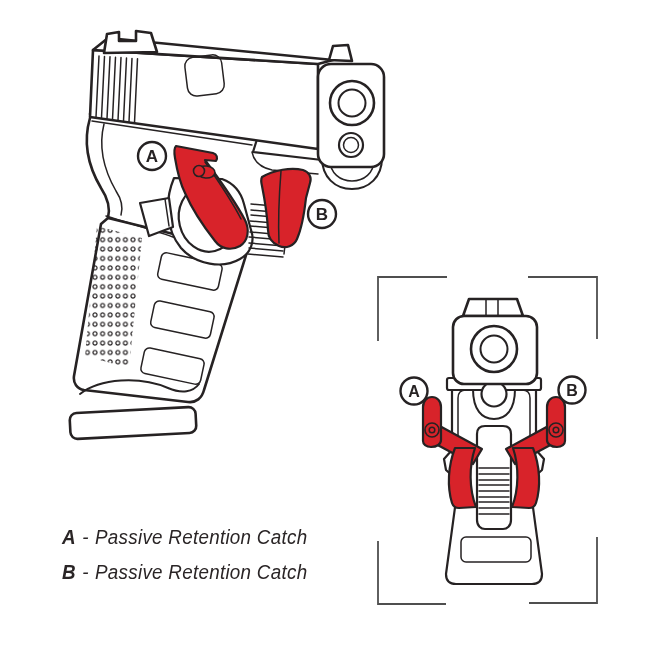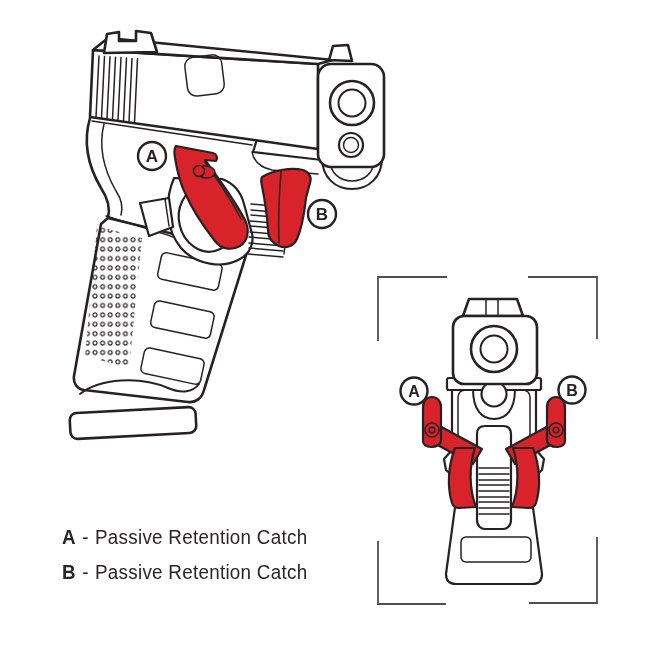--- a/index.html
+++ b/index.html
@@ -16,21 +16,21 @@
   .ln-med  {fill:none;stroke:var(--line,#262223);stroke-width:2;stroke-linejoin:round;stroke-linecap:round;}
   .ln-fill-med{fill:#ffffff;stroke:var(--line,#262223);stroke-width:2.2;stroke-linejoin:round;stroke-linecap:round;}
   .red     {fill:var(--accent-red,#d8232a);stroke:var(--line,#262223);stroke-width:2.2;stroke-linejoin:round;stroke-linecap:round;}
   .red-thin{fill:var(--accent-red,#d8232a);stroke:var(--line,#262223);stroke-width:1.6;}
   .bracket {fill:none;stroke:var(--bracket,#4f4f4f);stroke-width:1.8;stroke-linejoin:miter;}
   .badge-circle{fill:#ffffff;stroke:var(--line,#262223);stroke-width:2.4;}
   .badge-text{font:700 17px "Liberation Sans",sans-serif;fill:var(--line,#262223);text-anchor:middle;}
   .badge-text-sm{font:700 16px "Liberation Sans",sans-serif;fill:var(--line,#262223);text-anchor:middle;}
 
   .legend{
-    position:absolute;left:62px;top:520px;color:var(--text,#2a2526);
+    position:absolute;left:62px;top:520px;color:var(--text,#2a2526);font-style:italic;
   }
   .legend-row{
     font-size:20px;line-height:35px;white-space:nowrap;
     transform:scaleX(.94);transform-origin:left center;
   }
   .legend-key{font-weight:700;}
   .legend-sep{margin:0 7px;font-weight:400;}
   .legend-text{font-weight:400;letter-spacing:.3px;}
 </style>
 </head>

